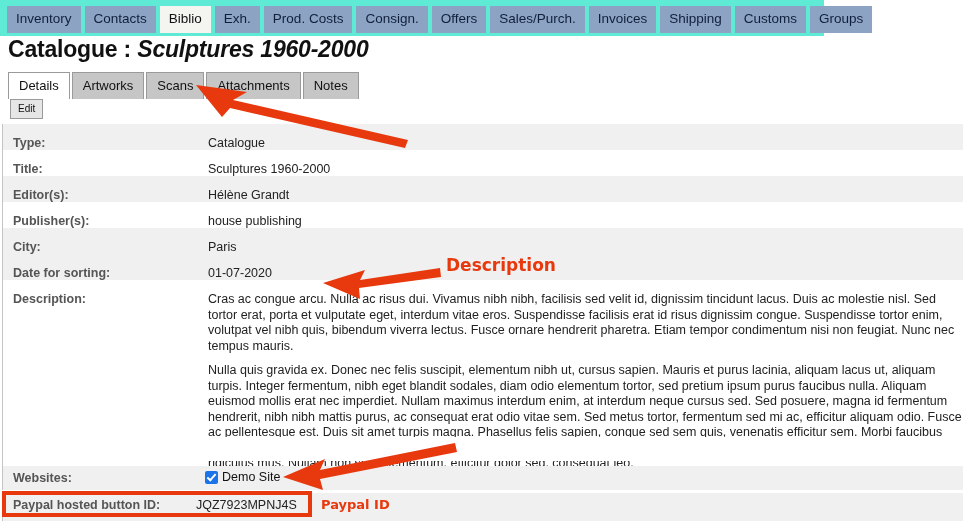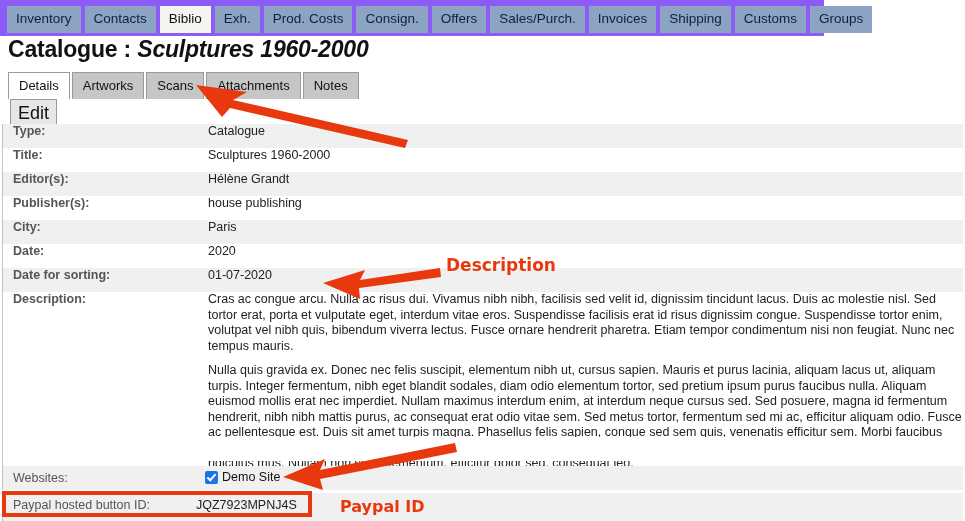--- a/index.html
+++ b/index.html
@@ -14,21 +14,21 @@
     overflow: hidden;
     position: relative;
   }
 
   
   .topbar {
     position: absolute;
     left: 0; top: 0;
     width: 824px;
     height: 36px;
-    background: #8b5cf6;
+    background: #5eead4;
     box-sizing: border-box;
   }
   .topbar-inner {
     display: flex;
     align-items: flex-start;
     padding: 6px 0 0 7px;
     gap: 4px;
   }
   .nav-tab {
     background: #8da3c4;
@@ -84,38 +84,38 @@
     background: #ffffff;
     border-color: #9a9a9a;
   }
 
   
   .edit-btn {
     position: absolute;
     left: 10px; top: 99px;
     background: #e6e6e6;
     border: 1px solid #9a9a9a;
-    font-size: 18px;
+    font-size: 10px;
     color: #111;
     padding: 3px 7px 4px 7px;
     cursor: pointer;
     font-family: "Liberation Sans", sans-serif;
   }
 
   
   .detail-table {
     position: absolute;
     left: 2px; top: 124px;
     width: 961px;
     border-collapse: collapse;
     table-layout: fixed;
   }
   .detail-table tr { height: 24px; }
   .detail-table td {
-    padding: 0 0 0 10px;
+    padding: 12px 0 0 10px;
     vertical-align: top;
     font-size: 12.5px;
     color: #222222;
     border-left: 1px solid #c4c4c4;
     margin-left: 32px;
   }
   .detail-table td.val { border-left: none; padding-left: 0; }
   .detail-table td.lbl {
     width: 195px;
     font-weight: bold;
@@ -153,21 +153,21 @@
     width: 961px;
     height: 28px;
     background: #f0f0f0;
     box-sizing: border-box;
     border-left: 1px solid #c4c4c4;
   }
   .brow-lbl {
     position: absolute;
     left: 10px; top: 5px;
     font-size: 12.5px;
-    font-weight: normal;
+    font-weight: bold;
     color: #555555;
     white-space: nowrap;
   }
   .brow-val {
     position: absolute;
     left: 193px; top: 5px;
     font-size: 12.5px;
     color: #222222;
     white-space: nowrap;
   }
@@ -221,21 +221,21 @@
   }
   .anno-text {
     position: absolute;
     color: #e8380d;
     font-weight: bold;
     font-family: "DejaVu Sans", sans-serif;
     white-space: nowrap;
   }
   #anno-scans { left: 415px; top: 129px; font-size: 17px; }
   #anno-descr { left: 446px; top: 255px; font-size: 17px; }
-  #anno-paypal { left: 340px; top: 497px; font-size: 16px; }
+  #anno-paypal { left: 321px; top: 497px; font-size: 13px; }
 
   .redbox {
     position: absolute;
     left: 2px; top: 491px;
     width: 310px; height: 26px;
     border: 4px solid #e8380d;
     box-sizing: border-box;
   }
 </style>
 </head>
@@ -287,24 +287,20 @@
     <td class="val cell-pad">Hélène Grandt</td>
   </tr>
   <tr class="row-plain">
     <td class="lbl cell-pad">Publisher(s):</td>
     <td class="val cell-pad">house publishing</td>
   </tr>
   <tr class="row-alt">
     <td class="lbl cell-pad">City:</td>
     <td class="val cell-pad">Paris</td>
   </tr>
-  <tr class="row-plain">
-    <td class="lbl cell-pad">Date:</td>
-    <td class="val cell-pad">2020</td>
-  </tr>
   <tr class="row-alt">
     <td class="lbl cell-pad">Date for sorting:</td>
     <td class="val cell-pad">01-07-2020</td>
   </tr>
   <tr class="row-plain descr-row">
     <td class="lbl cell-pad">Description:</td>
     <td class="val descr-text">
       <p>Cras ac congue arcu. Nulla ac risus dui. Vivamus nibh nibh, facilisis sed velit id, dignissim tincidunt lacus. Duis ac molestie nisl. Sed tortor erat, porta et vulputate eget, interdum vitae eros. Suspendisse facilisis erat id risus dignissim congue. Suspendisse tortor enim, volutpat vel nibh quis, bibendum viverra lectus. Fusce ornare hendrerit pharetra. Etiam tempor condimentum nisi non feugiat. Nunc nec tempus mauris.</p>
       <p>Nulla quis gravida ex. Donec nec felis suscipit, elementum nibh ut, cursus sapien. Mauris et purus lacinia, aliquam lacus ut, aliquam turpis. Integer fermentum, nibh eget blandit sodales, diam odio elementum tortor, sed pretium ipsum purus faucibus nulla. Aliquam euismod mollis erat nec imperdiet. Nullam maximus interdum enim, at interdum neque cursus sed. Sed posuere, magna id fermentum hendrerit, nibh nibh mattis purus, ac consequat erat odio vitae sem. Sed metus tortor, fermentum sed mi ac, efficitur aliquam odio. Fusce ac pellentesque est. Duis sit amet turpis magna. Phasellus felis sapien, congue sed sem quis, venenatis efficitur sem. Morbi faucibus efficitur imperdiet. Nam aliquet sit amet sem eget aliquet. Orci varius natoque penatibus et magnis dis parturient montes, nascetur ridiculus mus. Nullam non sem elementum, efficitur dolor sed, consequat leo.</p>
     </td>

